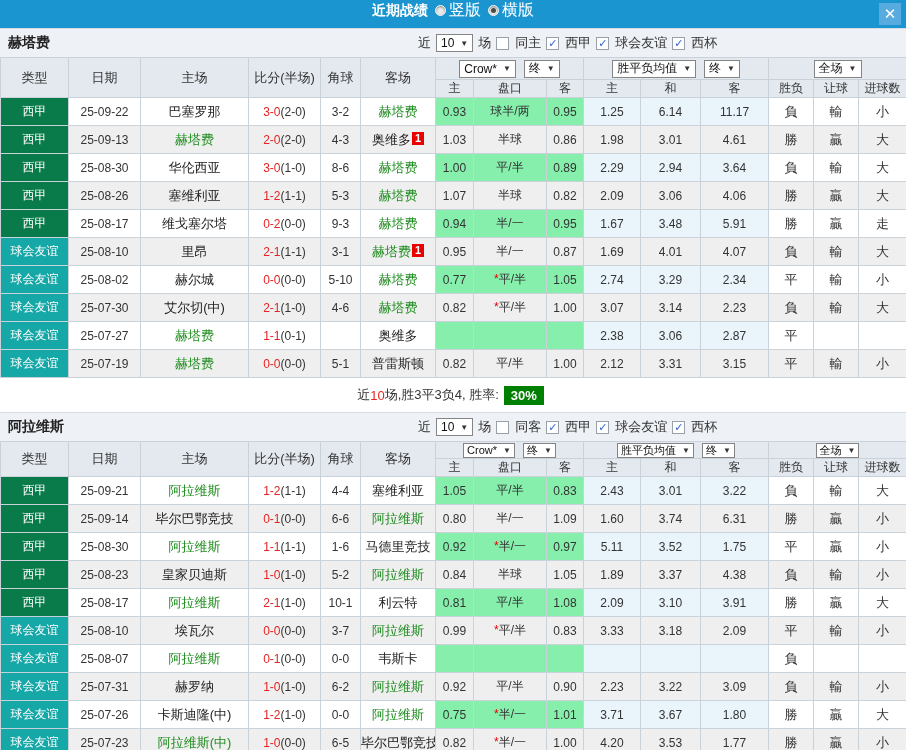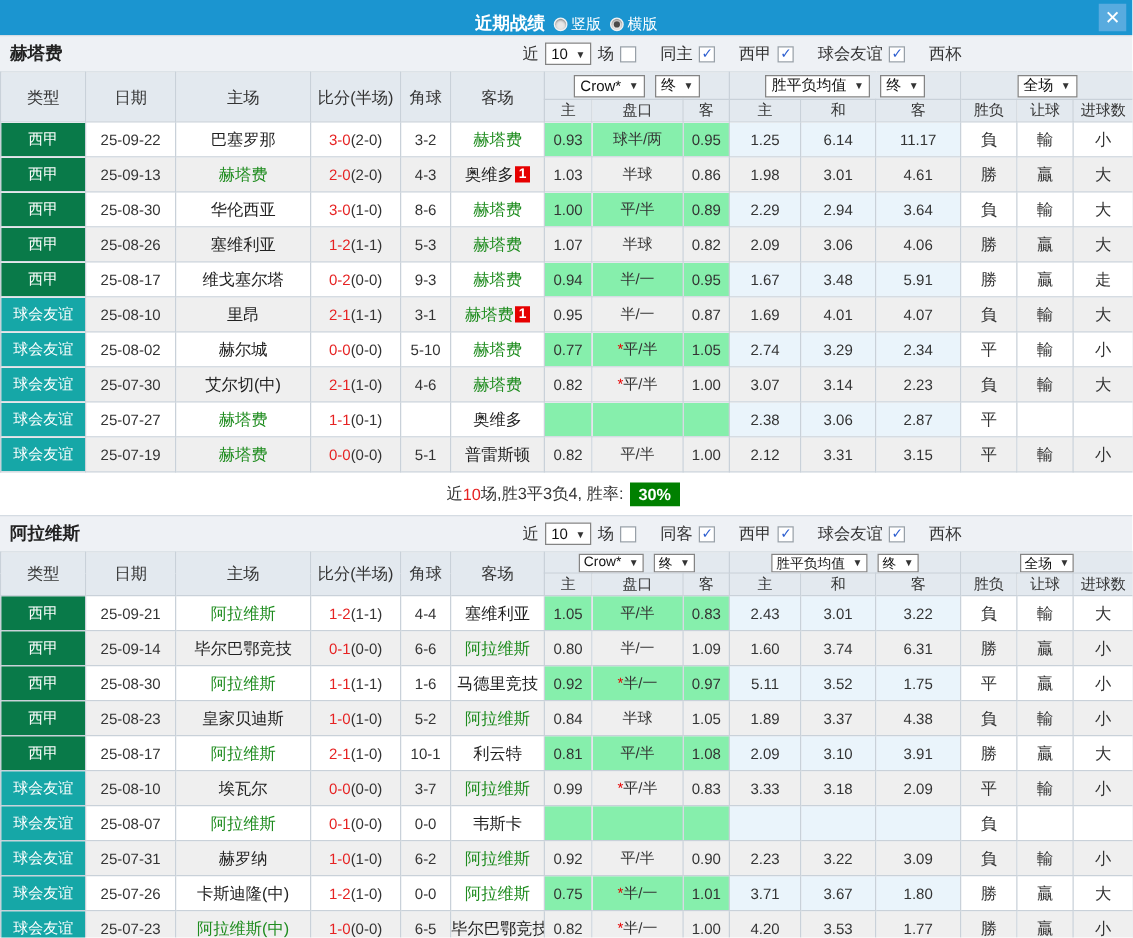--- a/index.html
+++ b/index.html
@@ -1,44 +1,44 @@
 <!DOCTYPE html>
 <html><head>
 <meta charset="utf-8">
 <style>
   * { box-sizing: border-box; margin: 0; padding: 0; }
   html,body { width: 906px; height: 750px; overflow: hidden;
     font-family: "Liberation Sans", "DejaVu Sans", sans-serif; background: #fff; }
 
   
   .titlebar { height: 28px; background: #1b95d0; position: relative;
-    display: flex; align-items: flex-end; justify-content: center; }
+    display: flex; align-items: flex-start; justify-content: center; }
   .title-wrap { display: flex; align-items: center; gap: 7px; color: #fff; }
   .title { font-weight: bold; font-size: 14px; }
-  .radio-label { display: inline-flex; align-items: center; gap: 3px; font-size: 12px; cursor: pointer; }
+  .radio-label { display: inline-flex; align-items: center; gap: 3px; font-size: 16px; cursor: pointer; }
   .radio { width: 11px; height: 11px; border-radius: 50%; background: #e8e8e8;
     border: 1px solid #f2f2f2; display: inline-block; position: relative;
     box-shadow: inset 0 1px 2px rgba(0,0,0,.45); }
   .radio.selected::after { content: ''; position: absolute; left: 2px; top: 2px;
     width: 5px; height: 5px; background: #4a4a4a; border-radius: 50%; }
   .close-btn { position: absolute; right: 5px; top: 3px; width: 22px; height: 22px;
     background: #58abdf; color: #fff; display: flex; align-items: center;
     justify-content: center; font-size: 15px; font-weight: bold; cursor: pointer; }
 
   
   .section-header { height: 29px; background: #eef1f5; border-top: 1px solid #d5dce3;
     display: flex; align-items: center; position: relative; }
   .team-name { font-weight: bold; font-size: 14px; color: #222; margin-left: 8px; }
   .filters { position: absolute; left: 418px; display: flex; align-items: center;
     gap: 5px; font-size: 13px; color: #333; }
   .sel { display: inline-flex; align-items: center; background: #fff;
     border: 1px solid #848484; height: 18px; padding: 0 4px; font-size: 12px;
     color: #111; gap: 6px; cursor: pointer; white-space: nowrap; }
   .sel .arr { font-size: 8px; color: #333; }
-  .cb { display: inline-flex; align-items: center; gap: 19px; cursor: pointer; text-align: right; }
+  .cb { display: inline-flex; align-items: center; gap: 6px; cursor: pointer; text-align: right; }
   .cb .box { width: 13px; height: 13px; background: #fff; border: 1px solid #98a0a8;
     display: inline-flex; align-items: center; justify-content: center;
     font-size: 11px; line-height: 11px; color: #2d5fd0; font-weight: bold; }
 
   
   table.grid { width: 906px; border-collapse: collapse; table-layout: fixed; }
   .grid th, .grid td { border: 1px solid #c9d1d9; text-align: center;
     overflow: hidden; white-space: nowrap; }
   .grid thead th { background: #e3e9ef; font-weight: normal; font-size: 13px; color: #333; }
   .t1 .drop-row th { height: 22px; }

